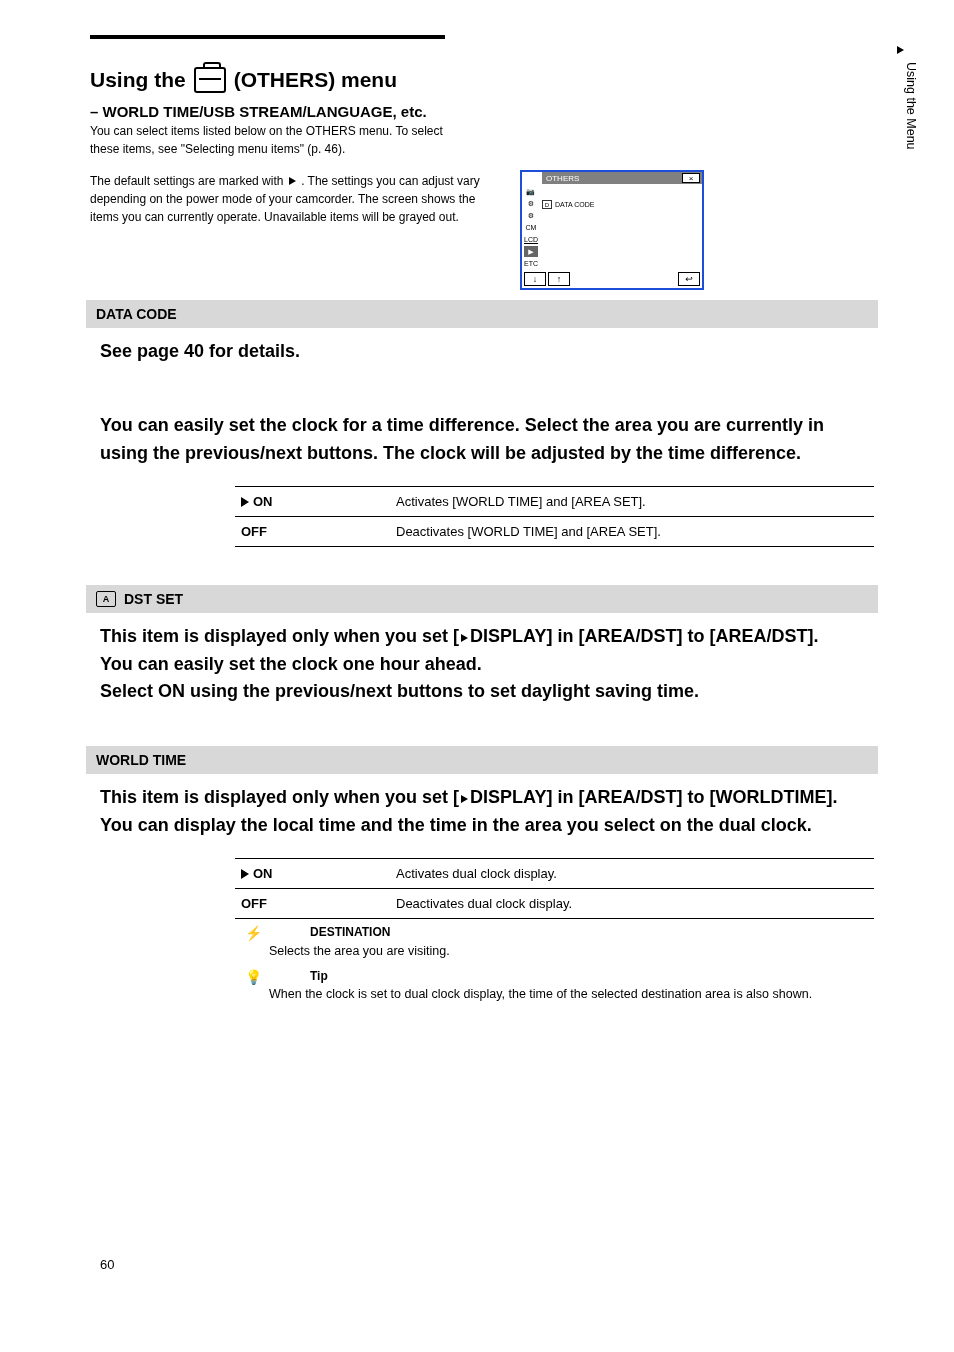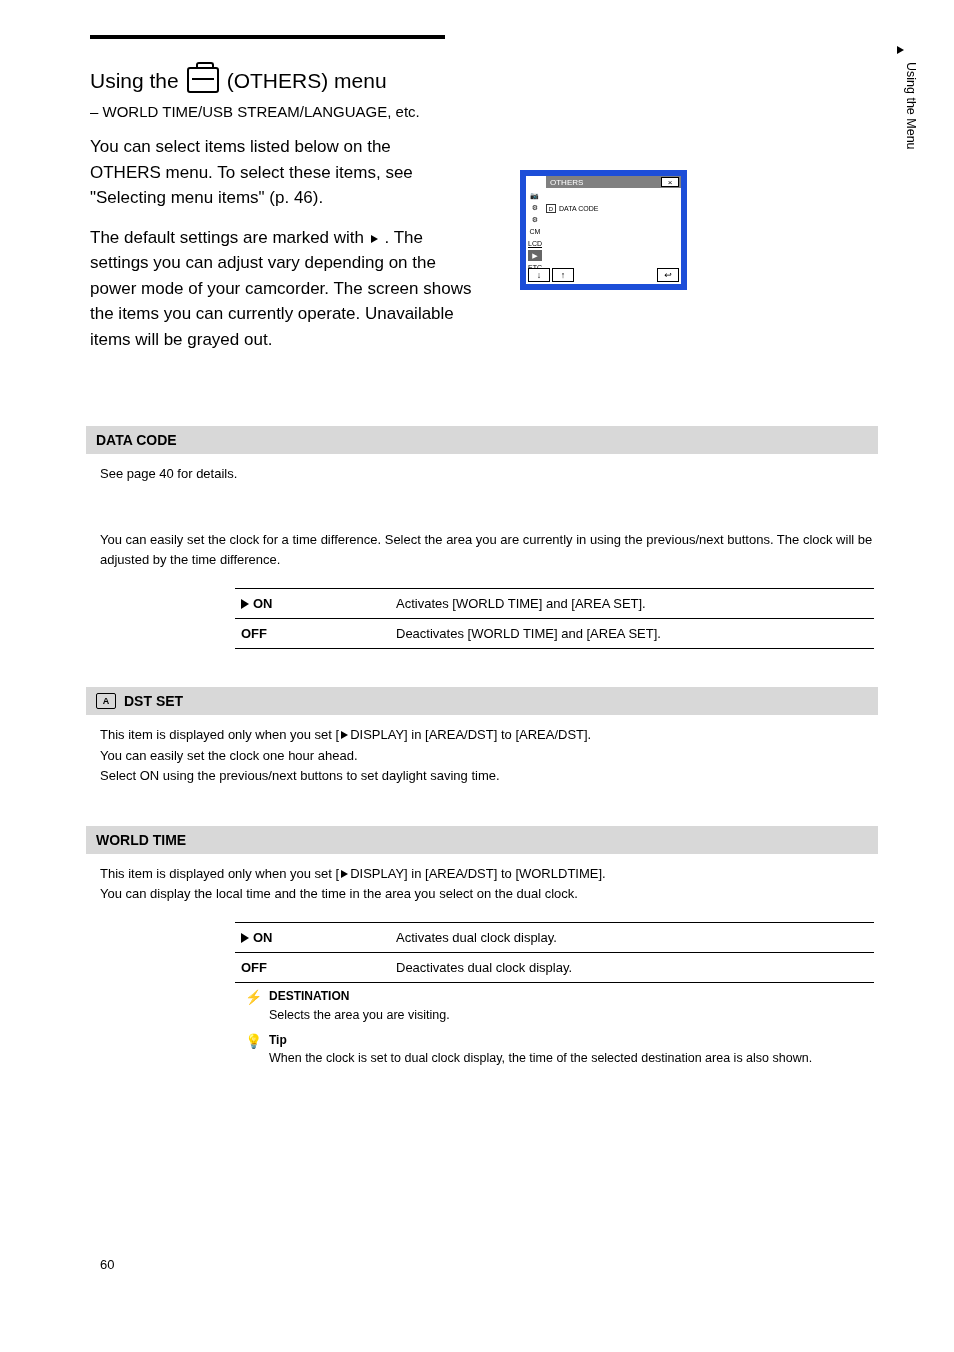--- a/index.html
+++ b/index.html
@@ -17,23 +17,23 @@
     position: relative;
   }
   .title-rule {
     height: 4px;
     background: #000;
     width: 355px;
     margin-bottom: 8px;
   }
   .title {
     font-size: 21px;
-    font-weight: normal;
-    display: flex;
-    align-items: flex-end;
+    font-weight: bold;
+    display: flex;
+    align-items: center;
     gap: 8px;
     margin-bottom: 10px;
     margin-top: 28px;
   }
   .toolbox-icon {
     width: 32px;
     height: 26px;
     border: 2px solid #000;
     border-radius: 3px;
     position: relative;
@@ -53,34 +53,34 @@
   .toolbox-icon::after {
     content: '';
     position: absolute;
     top: 9px;
     left: 3px;
     right: 3px;
     height: 2px;
     background: #000;
   }
   .intro {
-    font-size: 17px;
+    font-size: 12px;
     line-height: 1.5;
     margin-bottom: 14px;
     width: 355px;
   }
   .lcd-wrap {
     position: absolute;
     left: 520px;
     top: 170px;
   }
   .lcd {
-    width: 167px;
+    width: 184px;
     height: 120px;
-    border: 6px solid #1d4ed8;
+    border: 2px solid #1d4ed8;
     position: relative;
     font-size: 7px;
   }
   .lcd-banner {
     position: absolute;
     top: 0;
     left: 20px;
     right: 0;
     height: 12px;
     background: #808080;
@@ -174,22 +174,23 @@
     height: 16px;
     border: 1.5px solid #000;
     border-radius: 2px;
     align-items: center;
     justify-content: center;
     font-size: 9px;
     font-weight: bold;
   }
   .section-body {
     padding: 10px 0 6px 10px;
-    font-size: 13px;
+    font-size: 18px;
     line-height: 1.55;
+    font-weight: bold;
   }
   .option-table {
     width: 100%;
     border-collapse: collapse;
     margin-top: 12px;
     font-size: 13px;
   }
   .option-table td {
     border-top: 1px solid #000;
     border-bottom: 1px solid #000;
@@ -216,20 +217,21 @@
     height: 0;
     border-top: 4px solid transparent;
     border-bottom: 4px solid transparent;
     border-left: 7px solid #000;
     margin: 0 2px;
     vertical-align: 0;
   }
   .note-label {
     font-weight: bold;
     font-size: 12px;
+    margin-left: 41px;
   }
   .bullet-row {
     display: flex;
     gap: 6px;
     padding: 4px 0 2px 10px;
     font-size: 12.5px;
     line-height: 1.5;
   }
   .bullet-icon {
     flex: 0 0 18px;
@@ -262,21 +264,21 @@
     <span class="inline-tri" style="transform: rotate(0deg); border-left-color:#000;"></span>
   </div>
   <div style="position:absolute; right:36px; top:62px; writing-mode: vertical-rl; font-size:12.5px;">Using the Menu</div>
 
   <div class="title-rule"></div>
   <div class="title">
     <span>Using the</span>
     <span class="toolbox-icon"></span>
     <span>(OTHERS) menu</span>
   </div>
-  <div style="font-size:15px; font-weight:normal; margin-bottom:14px; width:360px;">– WORLD TIME/USB STREAM/LANGUAGE, etc.</div>
+  <div style="font-size:15px; font-weight:bold; margin-bottom:2px; width:360px;">– WORLD TIME/USB STREAM/LANGUAGE, etc.</div>
 
   <div class="intro">You can select items listed below on the OTHERS menu. To select these items, see "Selecting menu items" (p. 46).</div>
 
   <div class="intro" style="width:395px;">
     <span>The default settings are marked with</span>
     <span class="inline-tri"></span>
     <span>. The settings you can adjust vary depending on the power mode of your camcorder. The screen shows the items you can currently operate. Unavailable items will be grayed out.</span>
   </div>
 
   <div class="lcd-wrap">

